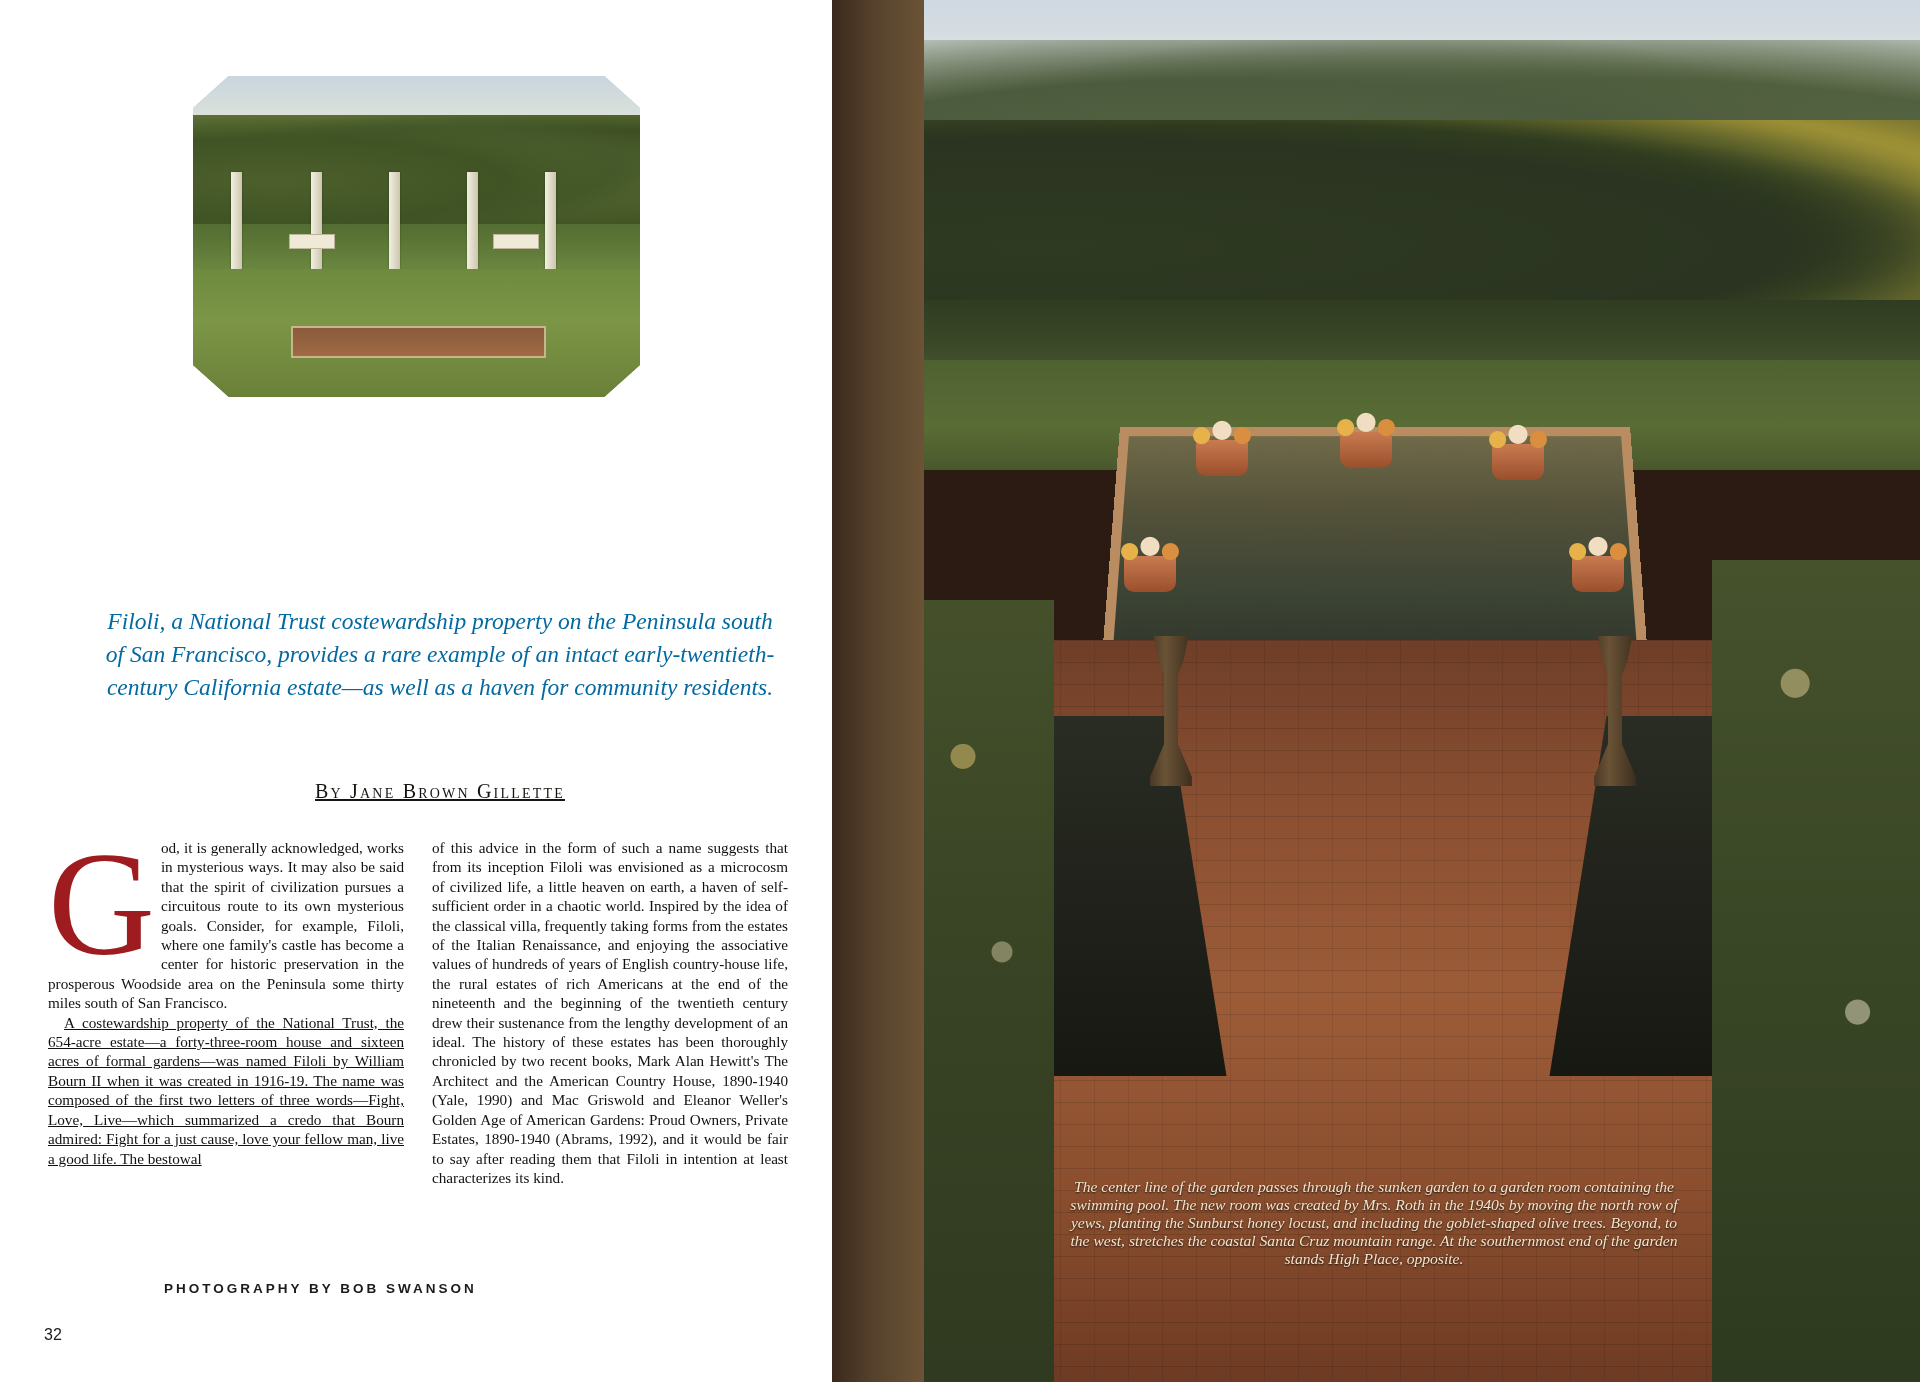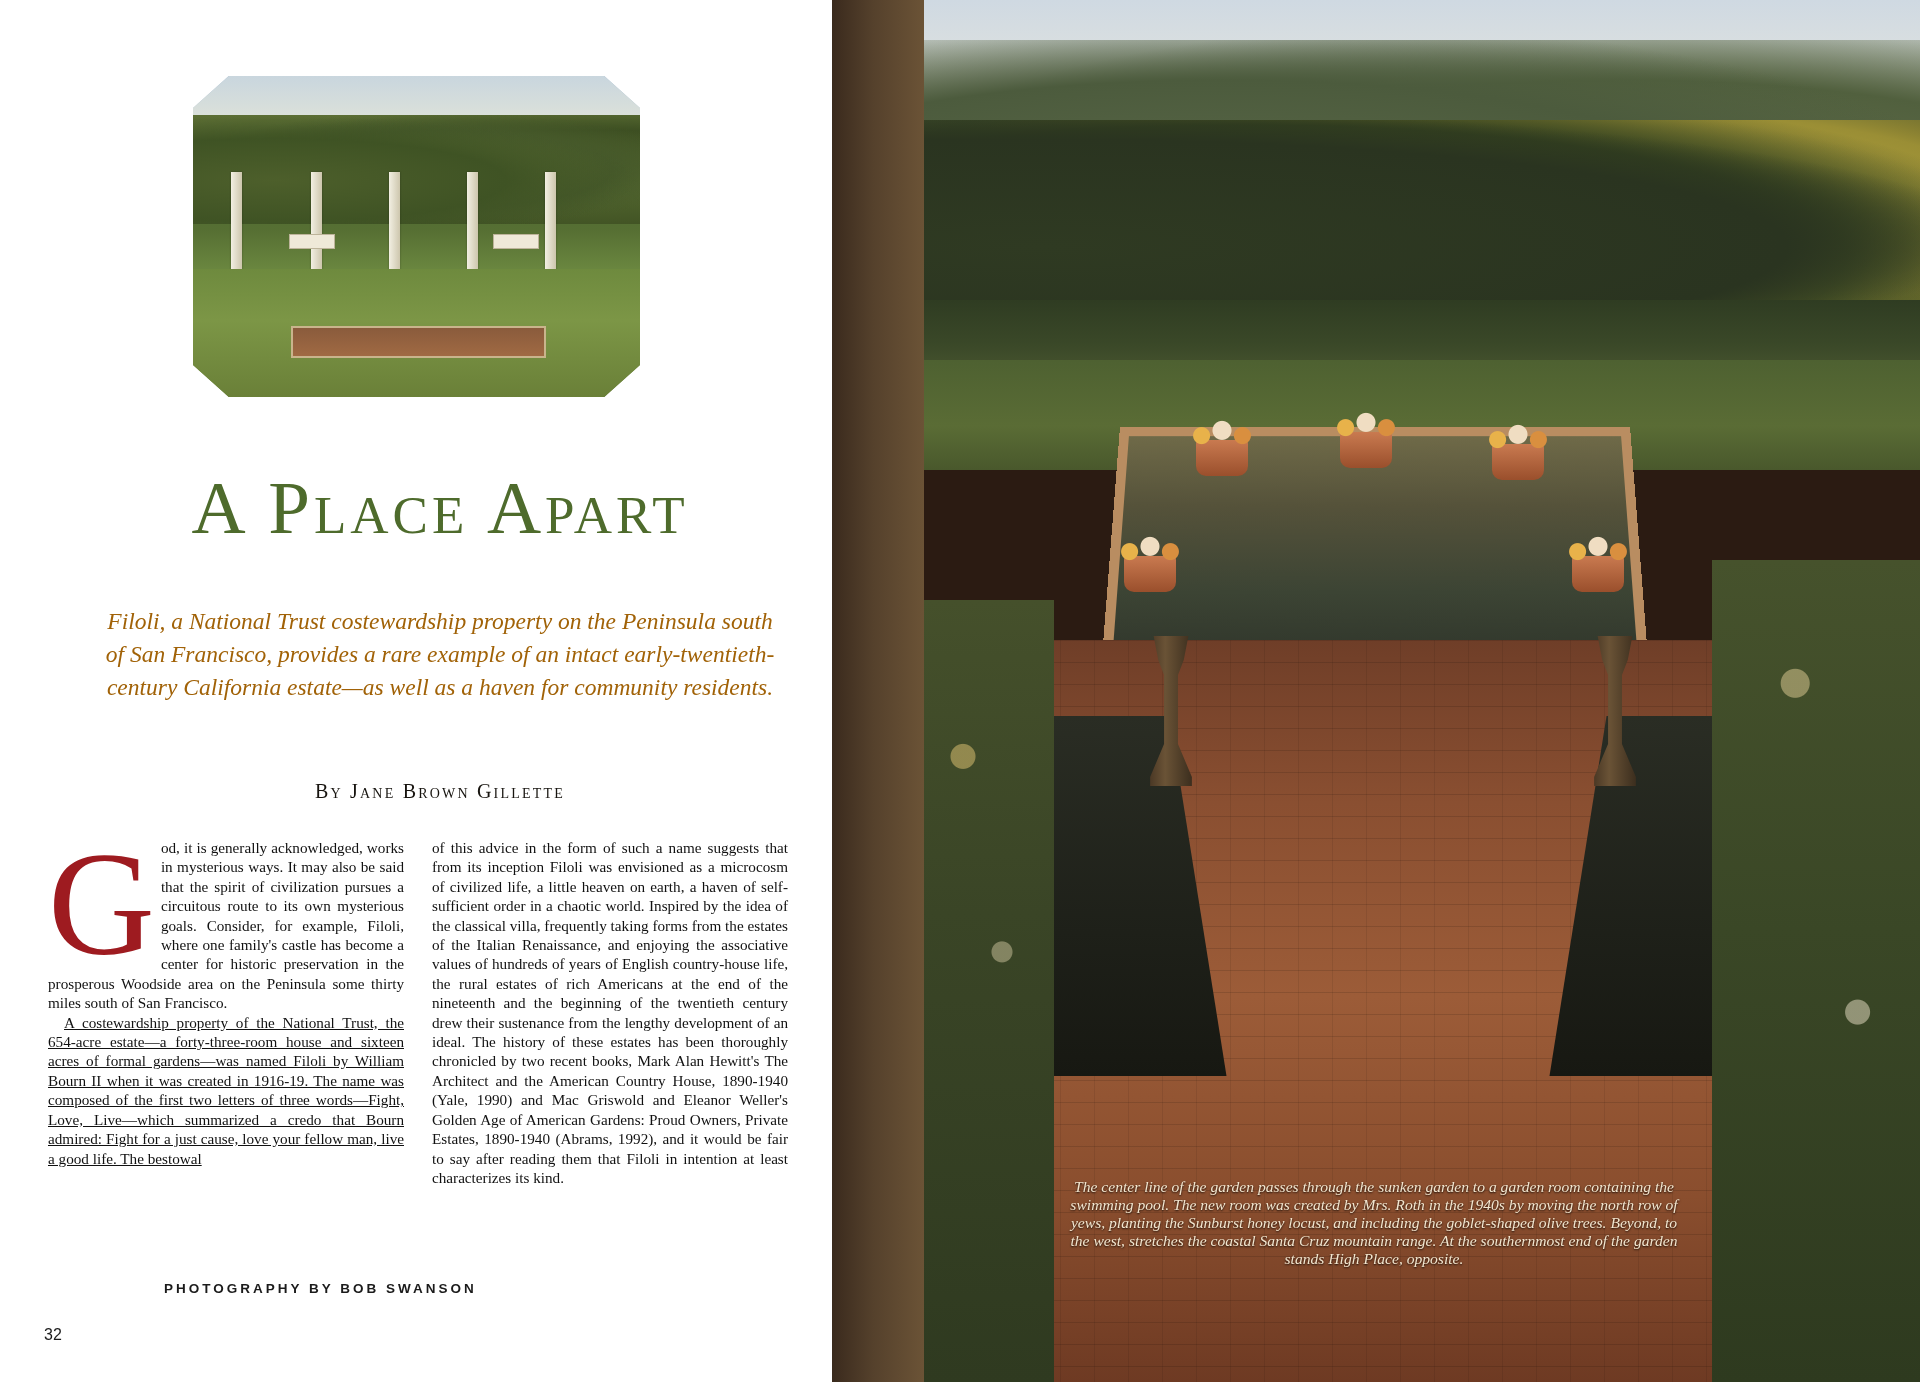--- a/index.html
+++ b/index.html
@@ -94,34 +94,35 @@
   .deck {
     position: absolute;
     left: 100px;
     top: 605px;
     width: 680px;
     text-align: center;
     font-family: "Liberation Serif", serif;
     font-style: italic;
     font-size: 23.5px;
     line-height: 33px;
-    color: #a16207;
+    color: #0369a1;
   }
 
   .byline {
     position: absolute;
     left: 100px;
     top: 780px;
     width: 680px;
     text-align: center;
     font-family: "Liberation Serif", serif;
     font-variant: small-caps;
     font-size: 20px;
     letter-spacing: 2.2px;
     color: #17140f;
+    text-decoration: underline;
   }
 
   .body-cols {
     position: absolute;
     left: 48px;
     top: 838px;
     width: 740px;
     height: 420px;
     display: flex;
     gap: 28px;
@@ -306,21 +307,20 @@
         <div class="col" style="left:196px;"></div>
         <div class="col" style="left:274px;"></div>
         <div class="col" style="left:352px;"></div>
       </div>
       <div class="lawn"></div>
       <div class="bench" style="left:96px; bottom:46%;"></div>
       <div class="bench" style="left:300px; bottom:46%;"></div>
       <div class="pool"></div>
     </div>
 
-    <div class="title">A Place Apart</div>
 
     <div class="deck">Filoli, a National Trust costewardship property on the Peninsula south of San Francisco, provides a rare example of an intact early-twentieth-century California estate—as well as a haven for community residents.</div>
 
     <div class="byline">By Jane Brown Gillette</div>
 
     <div class="body-cols">
       <div class="col">
         <p class="col-1-first"><span class="dropcap">G</span><span>od, it is generally acknowledged, works in mysterious ways. It may also be said that the spirit of civilization pursues a circuitous route to its own mysterious goals. Consider, for example, Filoli, where one family's castle has become a center for historic preservation in the prosperous Woodside area on the Peninsula some thirty miles south of San Francisco.</span></p>
         <p>A costewardship property of the National Trust, the 654-acre estate—a forty-three-room house and sixteen acres of formal gardens—was named Filoli by William Bourn II when it was created in 1916-19. The name was composed of the first two letters of three words—Fight, Love, Live—which summarized a credo that Bourn admired: Fight for a just cause, love your fellow man, live a good life. The bestowal</p>
       </div>

